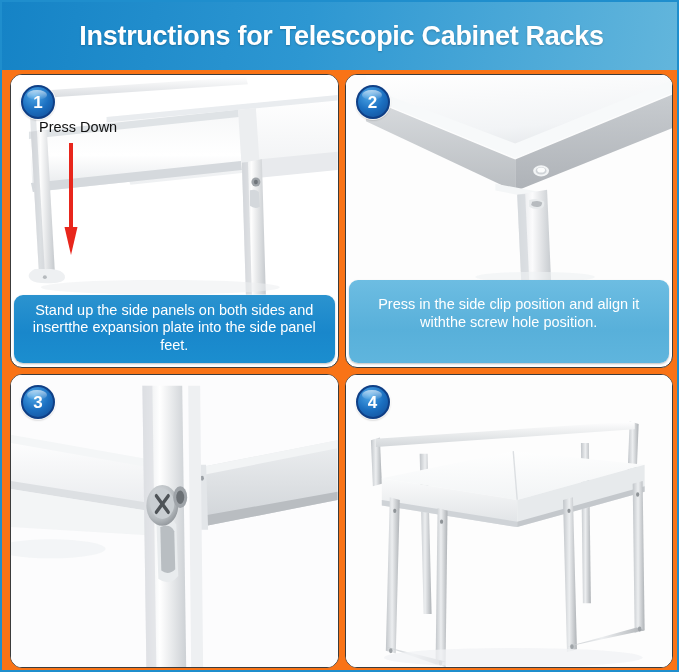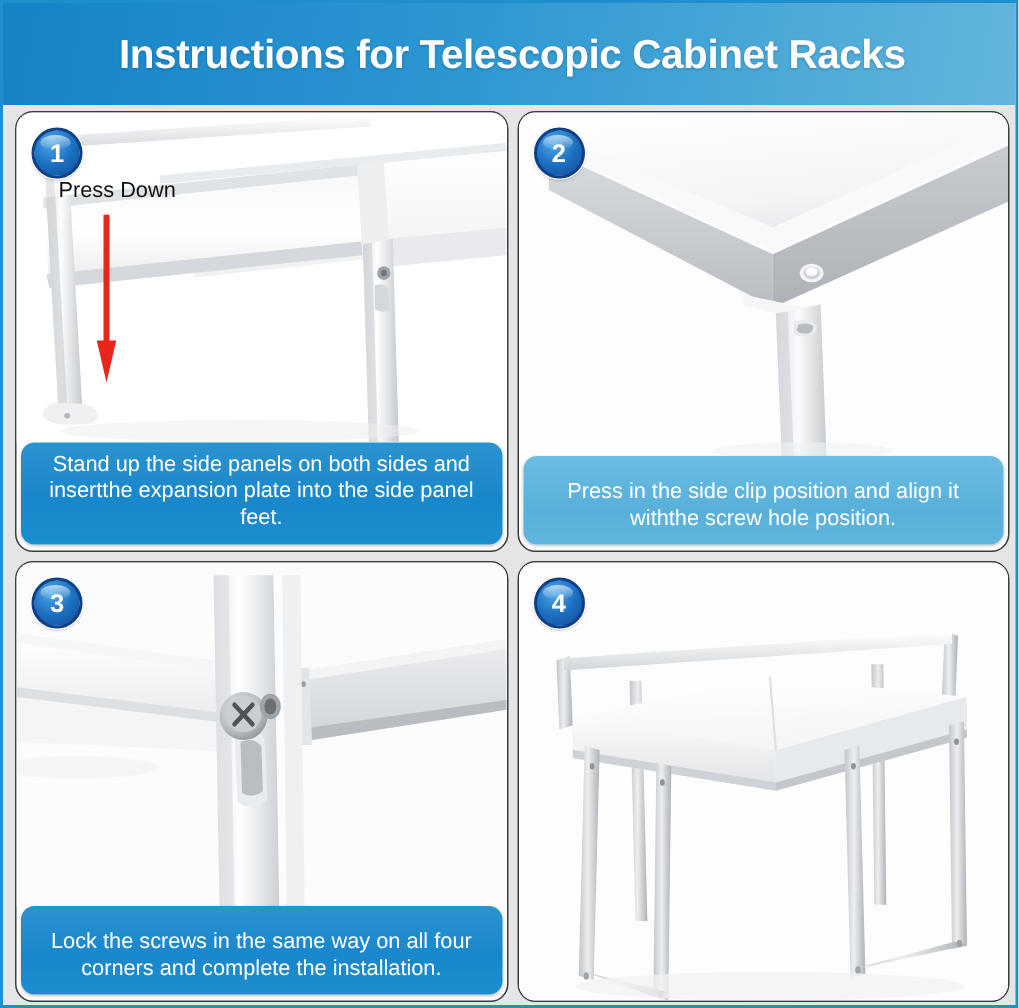--- a/index.html
+++ b/index.html
@@ -8,21 +8,21 @@
     padding: 0;
     background: #ffffff;
   }
   body {
     font-family: "Liberation Sans", sans-serif;
   }
   .page {
     position: relative;
     width: 679px;
     height: 672px;
-    background: #e5e5e5;
+    background: #f97316;
     box-sizing: border-box;
     border: 2px solid #1f8ecd;
     overflow: hidden;
   }
 
   
   .header {
     position: absolute;
     left: 0;
     top: 0;
@@ -109,21 +109,21 @@
     border-radius: 9px;
     color: #ffffff;
     text-align: center;
     font-size: 14.5px;
     line-height: 1.23;
     padding: 7px 8px 8px 8px;
     box-shadow: 0 1px 2px rgba(0,0,0,0.25);
   }
   .caption.dark  { background: linear-gradient(180deg, #2b93cf 0%, #1987cb 55%, #1b8ecf 100%); }
   .caption.light { background: linear-gradient(180deg, #6dbde2 0%, #58b0da 60%, #5fb5dd 100%); }
-  .caption.tall  { padding-top: 16px; padding-bottom: 7px; }
+  .caption.tall  { padding-top: 16px; padding-bottom: 31px; }
 
   
   .press-label {
     position: absolute;
     left: 28px;
     top: 44px;
     font-size: 14.5px;
     color: #111111;
     font-weight: normal;
     z-index: 25;
@@ -330,21 +330,20 @@
 
           <ellipse cx="170" cy="90" rx="7" ry="8" fill="#9fa4a9"></ellipse>
           <ellipse cx="170" cy="90" rx="4" ry="5" fill="#6b7075"></ellipse>
 
           <ellipse cx="40" cy="128" rx="55" ry="7" fill="#f0f2f4" opacity="0.7"></ellipse>
         </svg>
 
         <div class="badge">3</div>
       </div>
 
-      <div class="caption dark tall">Lock the screws in the same way on all four corners and complete the installation.</div>
     </div>
 
     <div class="panel">
       <div class="photo">
         <svg class="svgfill" viewBox="0 0 328 215" preserveAspectRatio="none">
           <defs>
             <linearGradient id="g4top" x1="0" y1="0" x2="0.2" y2="1">
               <stop offset="0%" stop-color="#ffffff"></stop>
                 <stop offset="100%" stop-color="#f3f5f6"></stop>
             </linearGradient>

